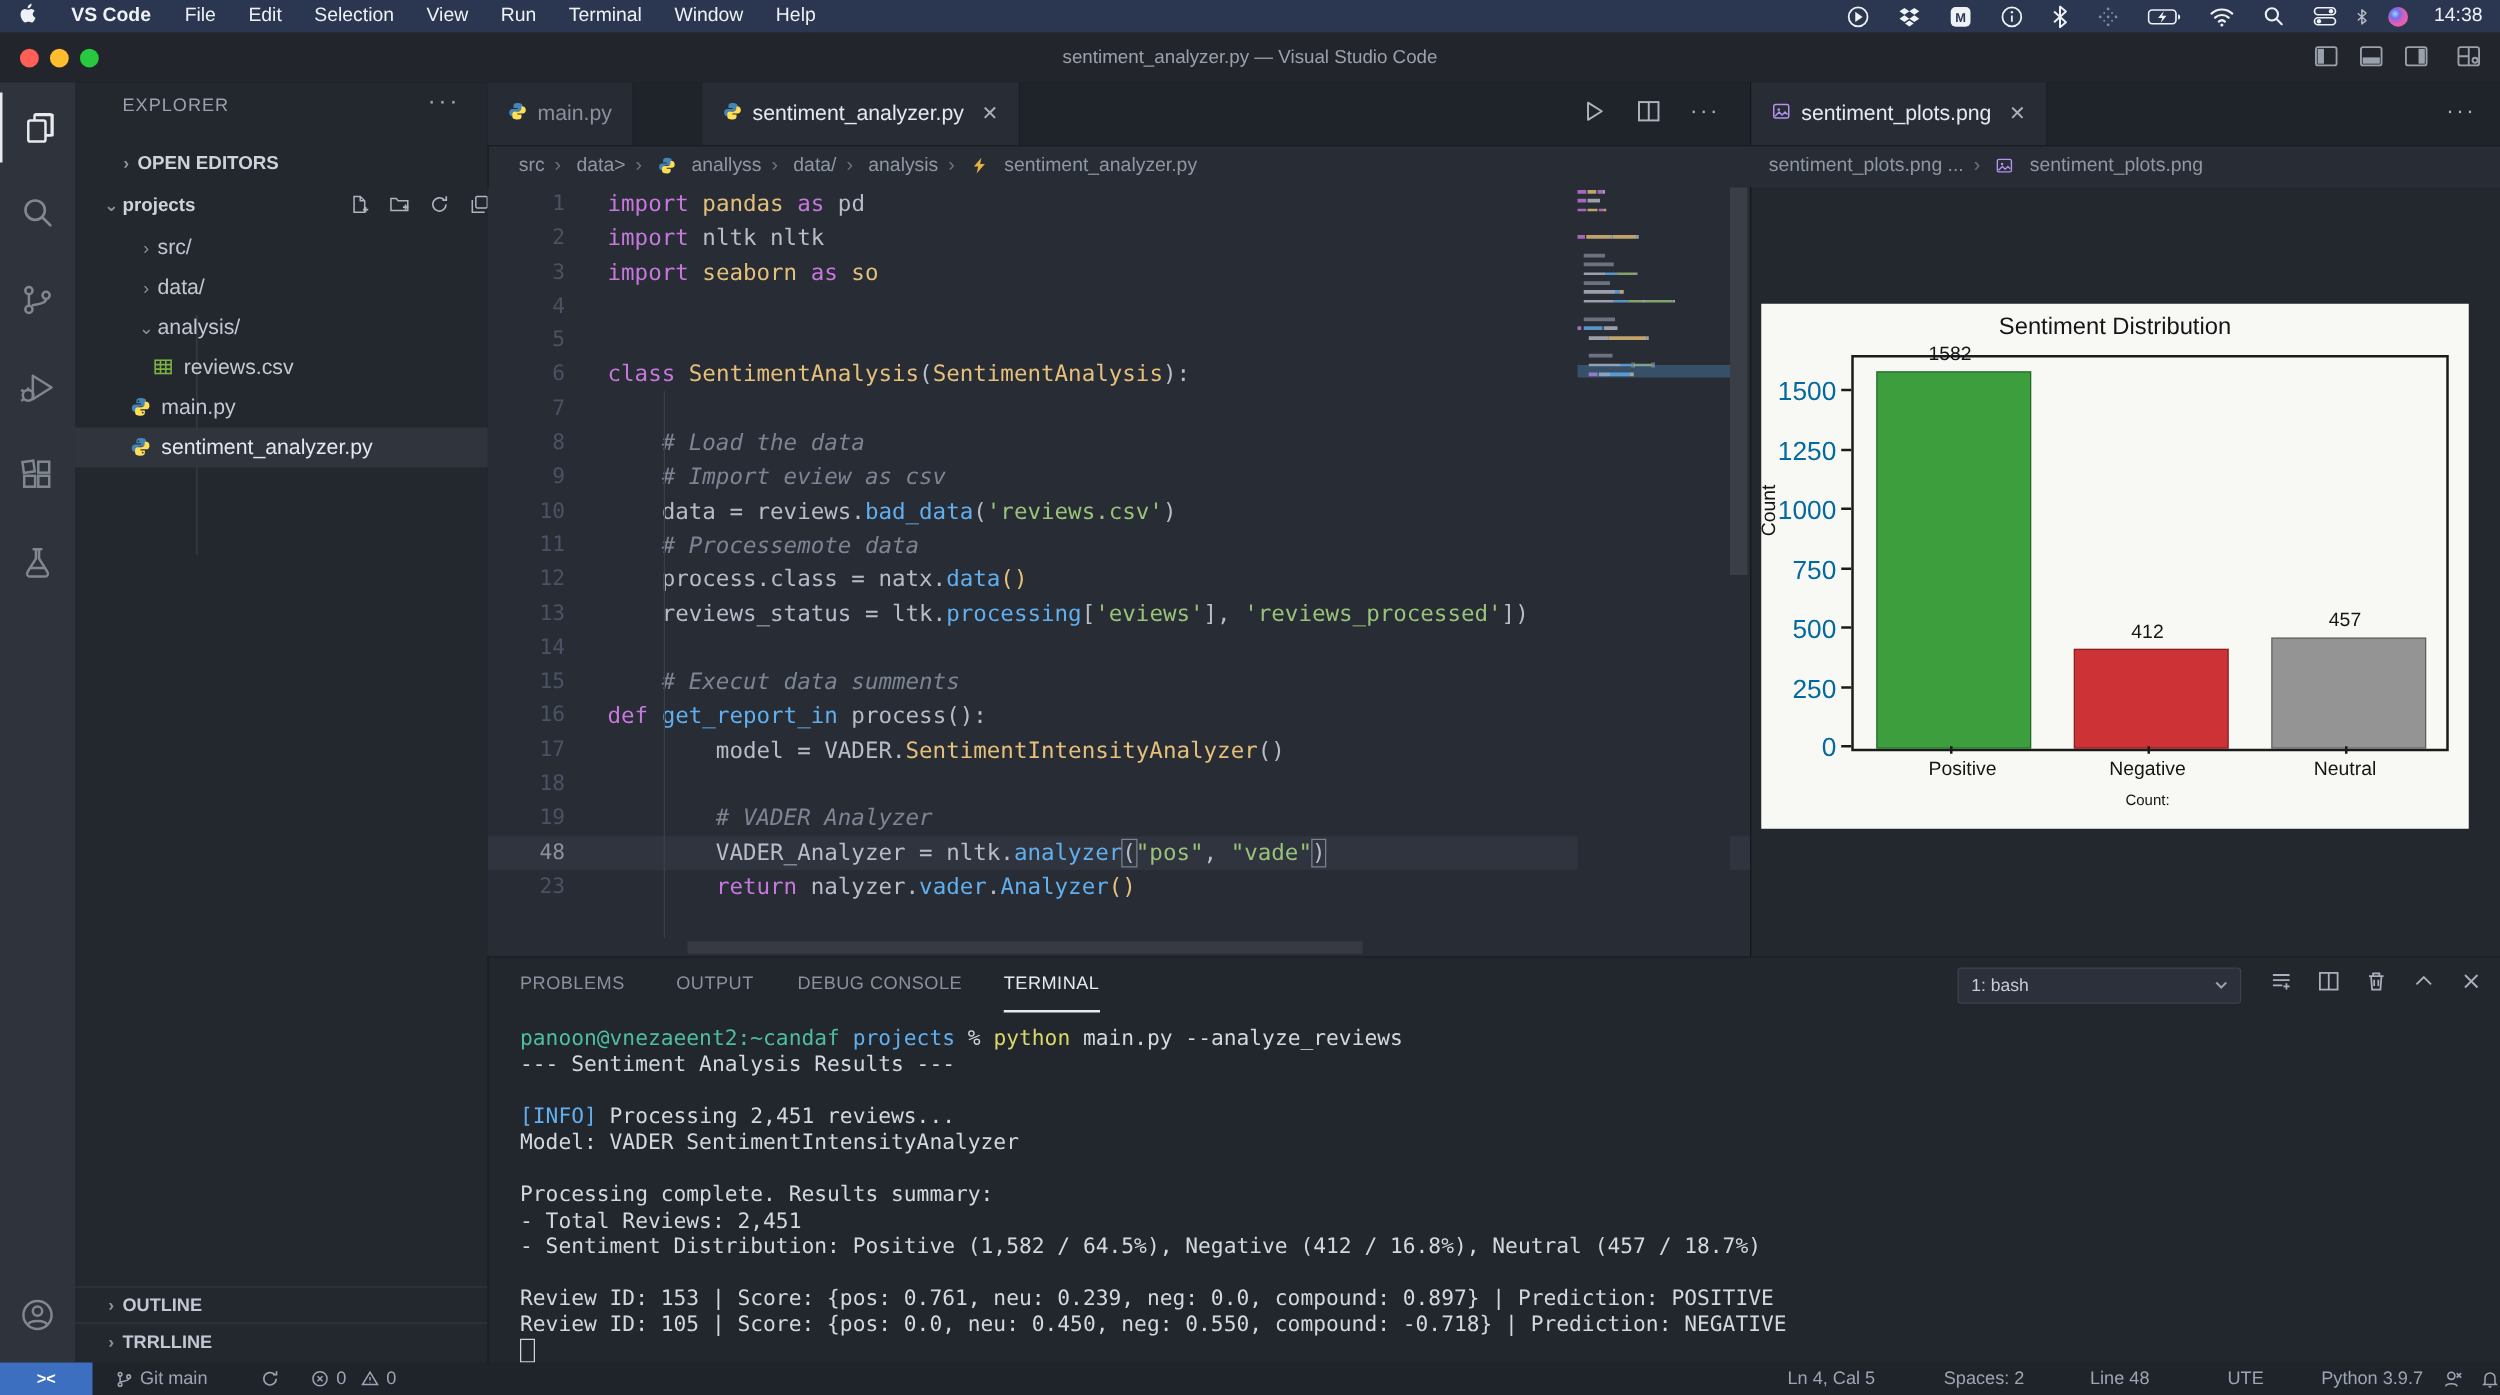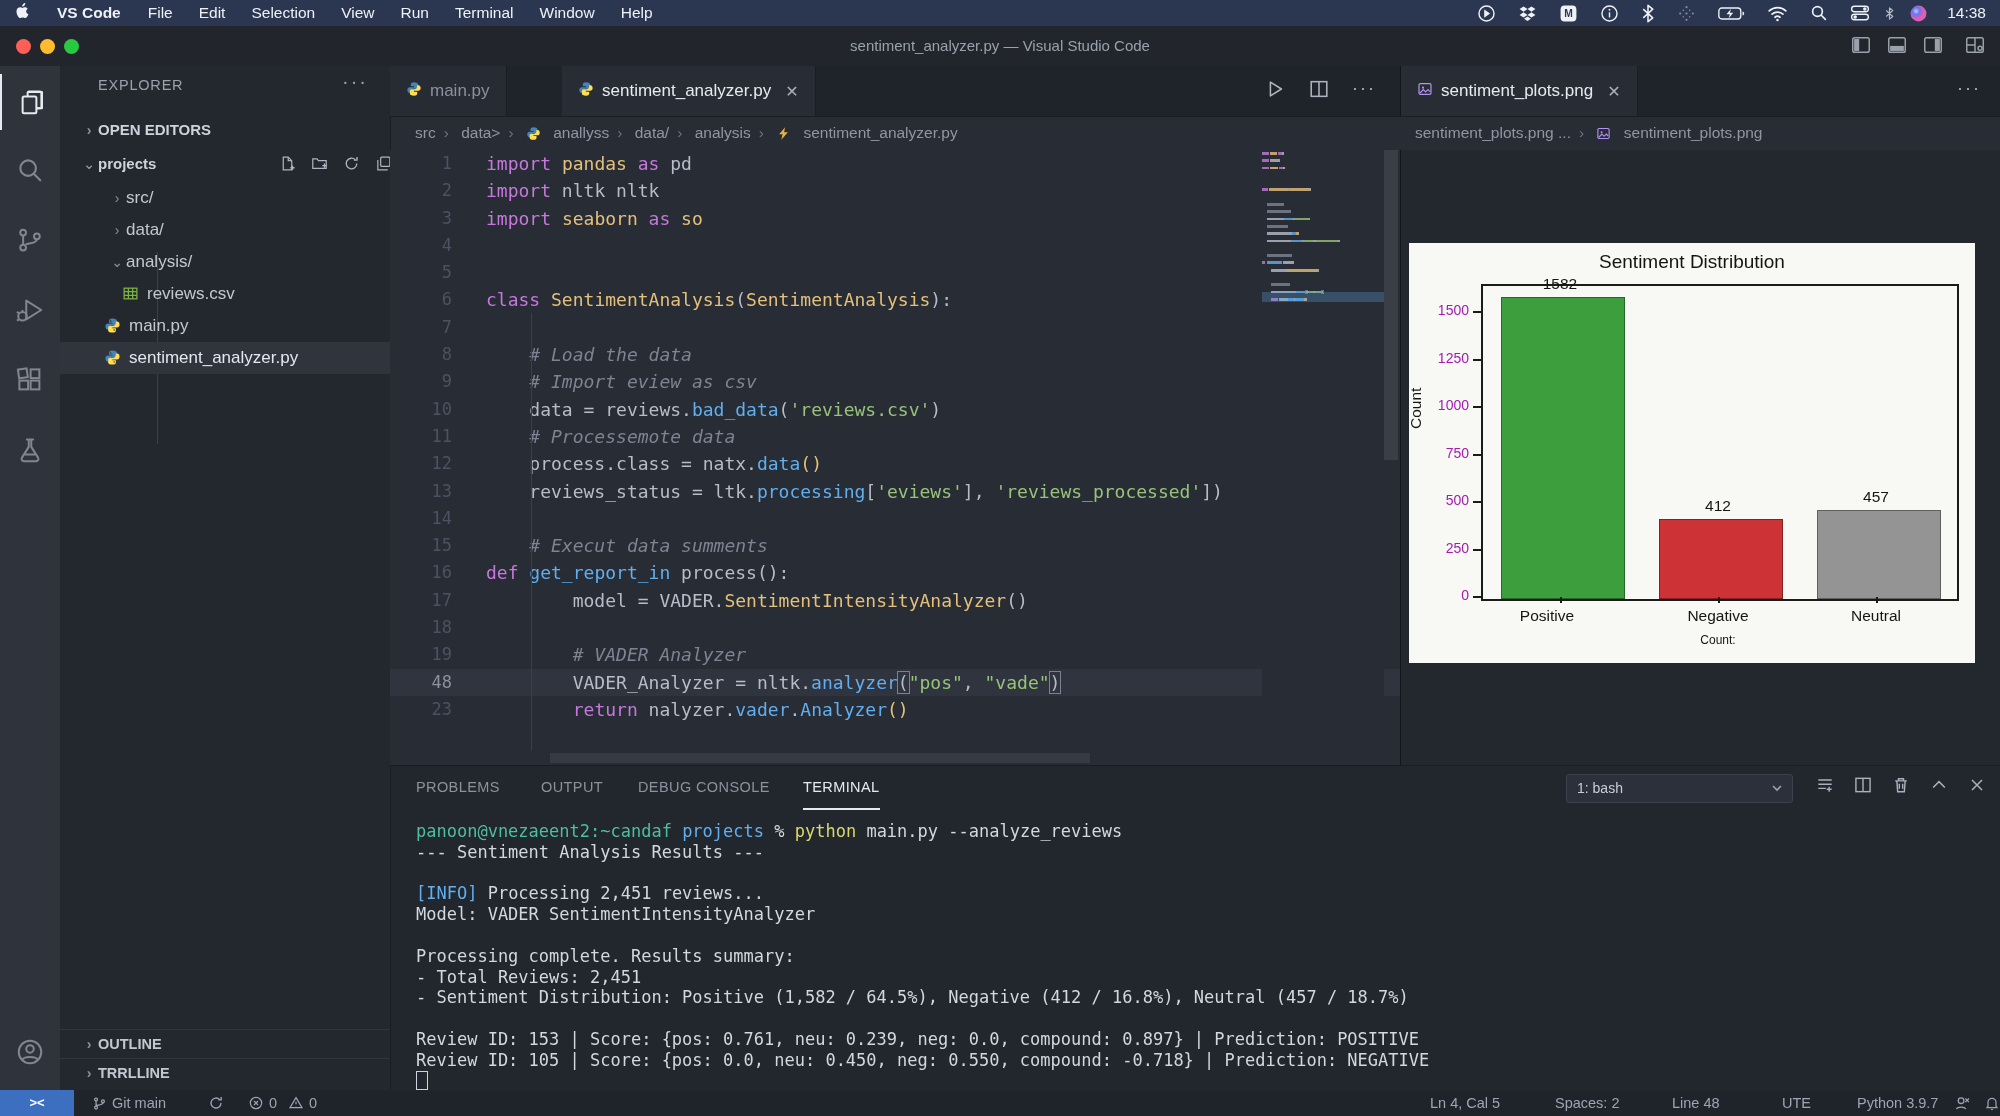--- a/index.html
+++ b/index.html
@@ -75,21 +75,21 @@
   #hscroll{position:absolute;left:550px;top:753px;width:540px;height:10px;background:rgba(255,255,255,.07);}
 
   #img-view{position:absolute;left:1400px;top:150px;width:600px;height:615px;background:#23272e;border-left:1px solid #14161a;}
 
   
   #figure{position:absolute;left:8px;top:93px;width:566px;height:420px;background:#f8f8f5;}
   #chart-title{position:absolute;left:0;right:0;top:8px;text-align:center;color:#151515;font-size:19px;}
   #plot{position:absolute;left:72px;top:41px;width:474px;height:313px;border:2px solid #1b1b1b;}
   .bar{position:absolute;bottom:0;}
   .bar-label{position:absolute;text-align:center;color:#151515;font-size:15.5px;}
-  .ytick-label{position:absolute;left:0;width:60px;text-align:right;color:#a21caf;font-size:14px;}
+  .ytick-label{position:absolute;left:0;width:60px;text-align:right;color:#0369a1;font-size:21px;}
   .ytick-mark{position:absolute;left:64px;width:8px;height:2px;background:#1b1b1b;}
   .xtick-mark{position:absolute;width:2px;height:6px;background:#1b1b1b;}
   .xtick-label{position:absolute;text-align:center;color:#151515;font-size:15.5px;}
   #ylabel{position:absolute;left:-2px;top:186px;transform:rotate(-90deg);transform-origin:left top;color:#151515;font-size:15.5px;}
   #xlabel{position:absolute;text-align:center;color:#151515;font-size:12px;}
 
   
   #panel{position:absolute;left:390px;top:765px;width:1610px;height:325px;background:#22262d;border-top:1px solid #1a1d22;border-left:1px solid #1a1d22;}
   .ptab{position:absolute;top:0;height:42px;line-height:42px;font-size:14.5px;letter-spacing:.4px;color:#8b929e;}
   .ptab.active{color:#e6eaf0;border-bottom:2px solid #e6eaf0;}
@@ -305,21 +305,21 @@
           <path d="M12 2.8v2.6M12 18.6v2.6M2.8 12h2.6M18.6 12h2.6M5.5 5.5l1.8 1.8M16.7 16.7l1.8 1.8M18.5 5.5l-1.8 1.8M7.3 16.7l-1.8 1.8"></path>
         </svg>
       </div>
   </div>
 
   <div id="sidebar">
     <div id="sb-head">
       <span id="sb-title">EXPLORER</span>
       <span id="sb-more">···</span>
     </div>
-    <div class="sb-row sb-sec" style="top:48px;padding-left:20px"><span class="chev">›</span><span>OPEN EDITORS</span></div>
+    <div class="sb-row sb-sec" style="top:48px;padding-left:32px"><span class="chev">›</span><span>OPEN EDITORS</span></div>
     <div class="sb-row sb-sec" style="top:82px;padding-left:20px">
       <span class="chev">⌄</span><span>projects</span>
       <span class="sb-acts">
         <span><svg width="17" height="17" viewBox="0 0 24 24" fill="none" stroke="currentColor" stroke-width="1.7">
               <path d="M13 3H6v18h12V8z"></path>
               <path d="M13 3v5h5"></path>
               <path d="M19 15v6M16 18h6" stroke-width="2"></path>
             </svg></span>
         <span><svg width="17" height="17" viewBox="0 0 24 24" fill="none" stroke="currentColor" stroke-width="1.7">
               <path d="M2.5 5.5h6l2 2.5h11v11h-19z"></path>
@@ -562,21 +562,21 @@
           <div class="ytick-label" style="top: 201.727px;">750</div>
           <div class="ytick-mark" style="top: 210.727px;"></div>
           <div class="ytick-label" style="top: 154.303px;">1000</div>
           <div class="ytick-mark" style="top: 163.303px;"></div>
           <div class="ytick-label" style="top: 106.879px;">1250</div>
           <div class="ytick-mark" style="top: 115.879px;"></div>
           <div class="ytick-label" style="top: 59.4545px;">1500</div>
           <div class="ytick-mark" style="top: 68.4545px;"></div>
           <div class="bar-label" style="left: 90px; width: 122px; top: 31.8994px;">1582</div>
           <div class="xtick-mark" style="left: 151px; top: 354px;"></div>
-          <div class="xtick-label" style="left: 57px; width: 162px; top: 364px;">Positive</div>
+          <div class="xtick-label" style="left: 80px; width: 162px; top: 364px;">Positive</div>
           <div class="bar-label" style="left: 248px; width: 122px; top: 253.845px;">412</div>
           <div class="xtick-mark" style="left: 309px; top: 354px;"></div>
           <div class="xtick-label" style="left: 228px; width: 162px; top: 364px;">Negative</div>
           <div class="bar-label" style="left: 406px; width: 122px; top: 245.308px;">457</div>
           <div class="xtick-mark" style="left: 467px; top: 354px;"></div>
           <div class="xtick-label" style="left: 386px; width: 162px; top: 364px;">Neutral</div>
           <div id="xlabel" style="left: 72px; width: 474px; top: 390px;">Count:</div>
         </div>
     </div>
   </div>

